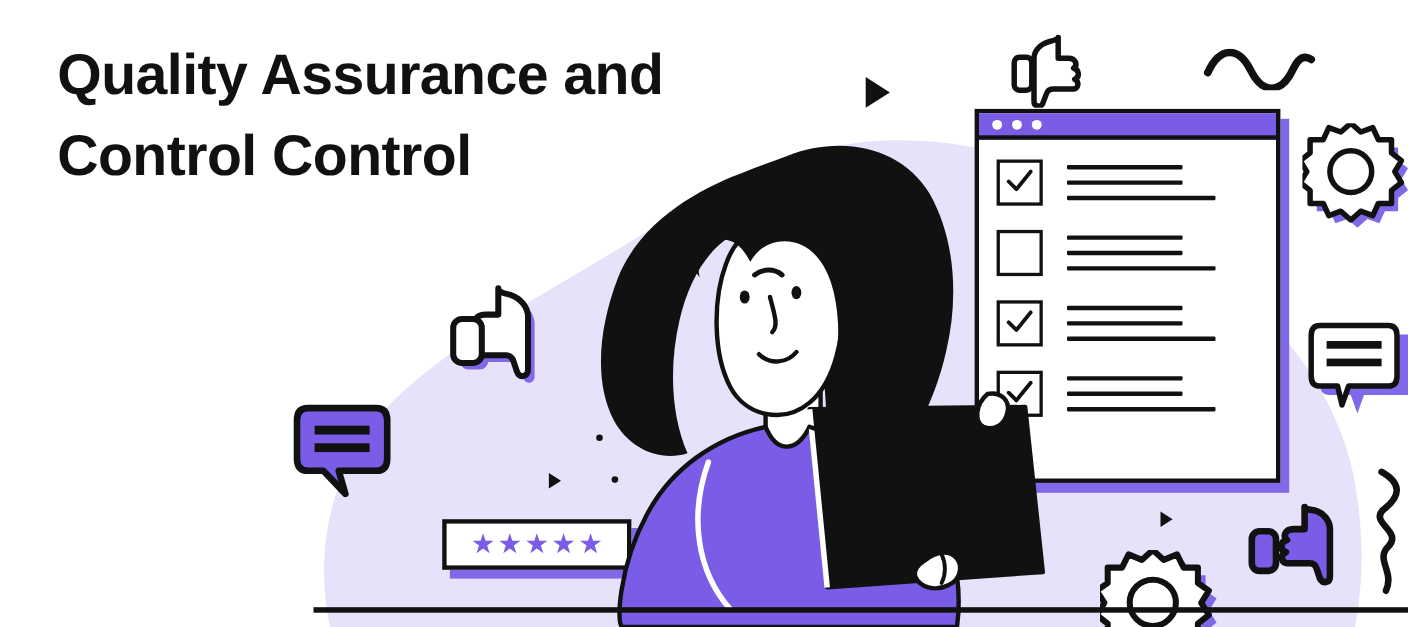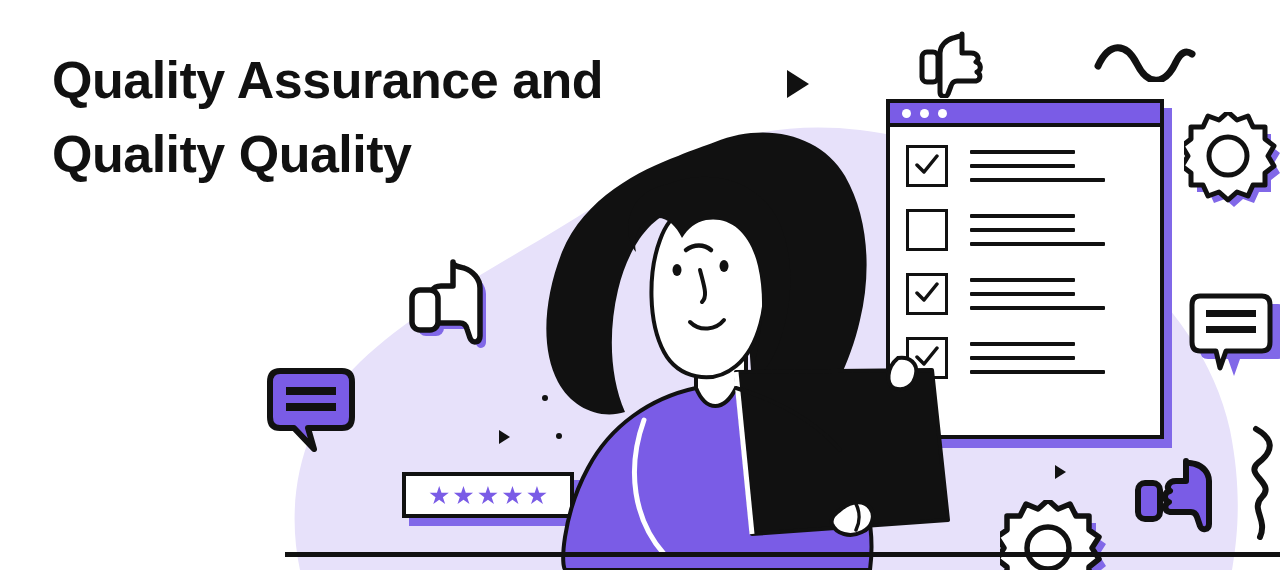--- a/index.html
+++ b/index.html
@@ -15,21 +15,21 @@
 
   
   .blob-layer {
     position:absolute; inset:0;
     width:1280px; height:570px;
   }
 
   
   #title-block {
     position:absolute;
-    left:52px; top:44px;
+    left:52px; top:32px;
     width:700px;
     z-index:40;
   }
   #title-block .line {
     font-size:52px;
     font-weight:bold;
     letter-spacing:-0.5px;
     color:#111111;
     line-height:1.42;
     white-space:nowrap;
@@ -182,21 +182,21 @@
              C 430 296, 530 250, 610 196
              C 680 150, 760 118, 860 130
              C 960 142, 1040 190, 1110 250
              C 1170 300, 1215 360, 1230 430
              C 1242 490, 1238 535, 1232 570
              Z" fill="#e7e1fa"></path>
   </svg>
 
   <div id="title-block">
     <div class="line">Quality Assurance and</div>
-    <div class="line">Quality Quality</div>
+    <div class="line">Control Control</div>
   </div>
   <div id="play-triangle"></div>
 
   <svg id="squiggle" width="104" height="38" viewBox="0 0 104 38">
     <path d="M 5 22 C 16 -2, 33 -2, 44 20 C 55 42, 72 42, 83 18 C 88 8, 93 6, 99 10" fill="none" stroke="#111111" stroke-width="7" stroke-linecap="round"></path>
   </svg>
 
   <svg id="thumb-down" width="74" height="70" viewBox="0 0 74 70">
     <g transform="rotate(180 37 35)">
       <path d="M 30 64 L 30 45 L 21 45 C 14 45 12 39 16 36 C 11 35 10 28 15 26

